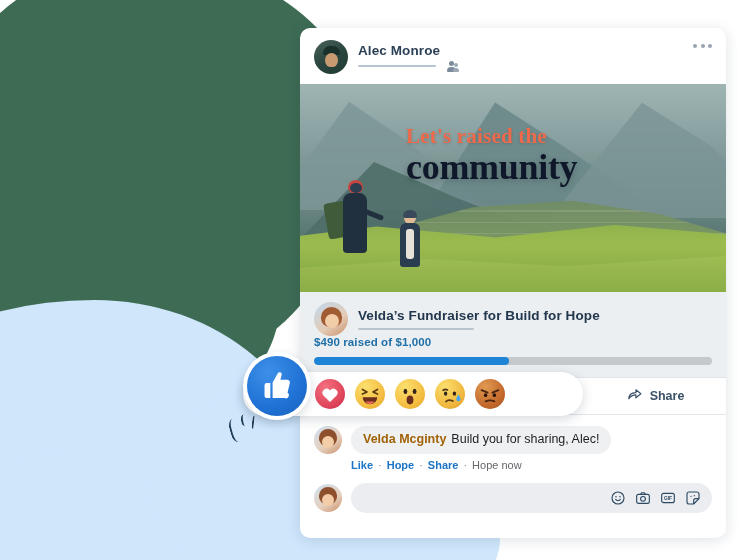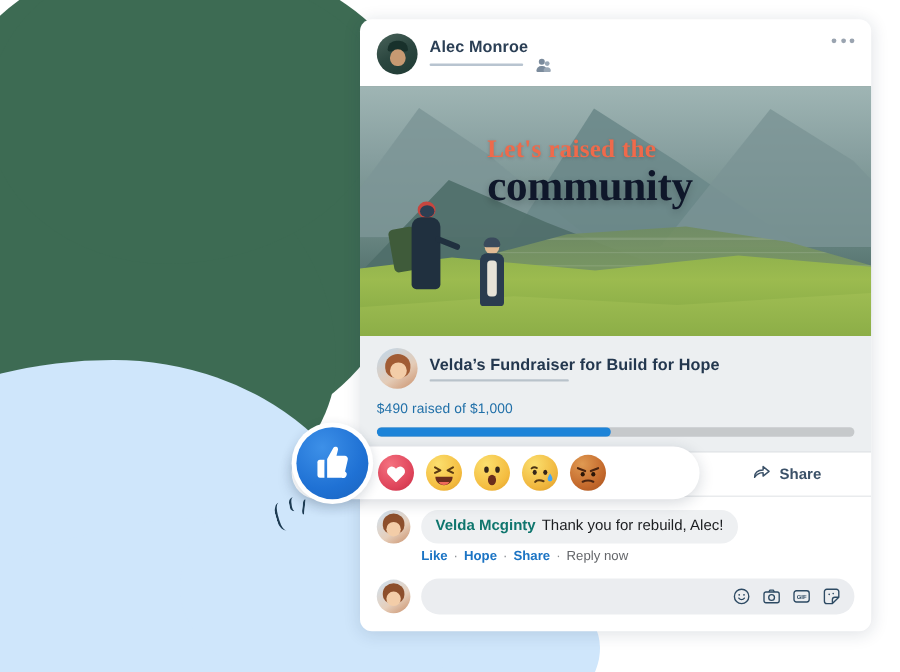--- a/index.html
+++ b/index.html
@@ -35,21 +35,21 @@
     position:absolute;left:-60px;top:430px;width:560px;height:200px;
     background:#cfe6fb;border-radius:46% 54% 30% 70% / 60% 55% 45% 40%;
   }
   .bg-blue3{
     position:absolute;left:150px;top:380px;width:260px;height:200px;
     background:#cfe6fb;border-radius:60% 40% 45% 55% / 55% 50% 50% 45%;
   }
 
   
   .card{
-    position:absolute;left:300px;top:16px;width:426px;height:510px;
+    position:absolute;left:300px;top:28px;width:426px;height:510px;
     background:#ffffff;border-radius:10px;
     box-shadow:0 2px 14px rgba(22,45,70,.14);
     overflow:hidden;
   }
 
   
   .post-header{display:flex;align-items:center;padding:12px 14px 10px 14px;position:relative;}
   .avatar{
     width:34px;height:34px;border-radius:50%;flex:0 0 34px;overflow:hidden;position:relative;
     background:#2f4f45;
@@ -121,21 +121,21 @@
   .fund-top{display:flex;align-items:center;}
   .fund-av{width:34px;height:34px;border-radius:50%;flex:0 0 34px;overflow:hidden;position:relative;
       background:linear-gradient(145deg,#bfd9ee 0%,#e4cbb6 60%,#c98f6a 100%);}
   .fund-av:before{content:"";position:absolute;left:7px;top:5px;width:21px;height:20px;
       background:#a15c34;border-radius:50% 50% 42% 42%;}
   .fund-av:after{content:"";position:absolute;left:11px;top:12px;width:14px;height:14px;
       background:#f3cda8;border-radius:50%;}
   .fund-txt{margin-left:10px;display:flex;flex-direction:column;gap:5px;}
   .fund-title{font-size:13.5px;font-weight:bold;color:#23374e;letter-spacing:.1px;}
   .fund-line{width:116px;height:2.5px;background:#b9c3cb;border-radius:2px;}
-  .raised{font-size:11.5px;font-weight:normal;color:#1f6fa8;margin-top:11px;letter-spacing:.1px;}
+  .raised{font-size:11.5px;font-weight:bold;color:#1f6fa8;letter-spacing:.1px;}
   .bar-wrap{margin-top:9px;height:8px;border-radius:5px;background:#c6c9cb;position:relative;overflow:hidden;}
   .bar-fill{position:absolute;left:0;top:0;bottom:0;background:#1d84d8;border-radius:5px;}
 
   
   .actions{display:flex;height:36px;border-bottom:1px solid #e4e6e9;}
   .act{flex:1;display:flex;align-items:center;justify-content:center;gap:7px;
        font-size:12.5px;font-weight:bold;color:#3b5168;cursor:pointer;}
   .act.on{background:#dcdfe2;}
   .ico{display:inline-block;}
 
@@ -143,21 +143,21 @@
   .cmt{display:flex;padding:11px 14px 6px 14px;}
   .cmt-av{width:28px;height:28px;border-radius:50%;flex:0 0 28px;overflow:hidden;position:relative;
       background:linear-gradient(145deg,#cfe3f4 0%,#e6cfbb 60%,#c98f6a 100%);}
   .cmt-av:before{content:"";position:absolute;left:5px;top:3px;width:18px;height:17px;
       background:#8d4f2c;border-radius:50% 50% 42% 42%;}
   .cmt-av:after{content:"";position:absolute;left:8px;top:10px;width:12px;height:12px;
       background:#f3cda8;border-radius:50%;}
   .cmt-body{margin-left:9px;flex:1;min-width:0;}
   .bubble{display:inline-block;background:#eef0f2;border-radius:14px;padding:6px 12px;
       font-size:12.5px;color:#1c1e21;line-height:1.25;}
-  .bubble b{color:#0f766e;font-weight:bold;margin-right:5px;}
+  .bubble b{color:#a16207;font-weight:bold;margin-right:5px;}
   .cmt-meta{margin-top:5px;font-size:11px;color:#65676b;display:flex;gap:5px;align-items:center;}
   .cmt-meta a{color:#1b74c4;font-weight:bold;text-decoration:none;cursor:pointer;}
   .cmt-meta s{text-decoration:none;color:#8a8d91;}
 
   
   .composer{display:flex;align-items:center;padding:6px 14px 14px 14px;}
   .comp-av{width:28px;height:28px;border-radius:50%;flex:0 0 28px;overflow:hidden;position:relative;
       background:linear-gradient(145deg,#cfe3f4 0%,#e6cfbb 60%,#c98f6a 100%);}
   .comp-av:before{content:"";position:absolute;left:5px;top:3px;width:18px;height:17px;
       background:#8d4f2c;border-radius:50% 50% 42% 42%;}
@@ -302,30 +302,30 @@
           </svg>
         </span>
         <span>Share</span>
       </div>
     </div>
 
     <div class="cmt">
       <div class="cmt-av"></div>
       <div class="cmt-body">
         <div class="bubble">
-          <b>Velda Mcginty</b><span>Thank you for rebuild, Alec!</span>
+          <b>Velda Mcginty</b><span>Build you for sharing, Alec!</span>
         </div>
         <div class="cmt-meta">
           <a>Like</a>
           <s>·</s>
           <a>Hope</a>
           <s>·</s>
           <a>Share</a>
           <s>·</s>
-          <span>Reply now</span>
+          <span>Hope now</span>
         </div>
       </div>
     </div>
 
     <div class="composer">
       <div class="comp-av"></div>
       <div class="comp-box">
         <span class="cbtn">
           <svg width="16" height="16" viewBox="0 0 24 24" fill="none" stroke="#2d4a63" stroke-width="1.7">
             <circle cx="12" cy="12" r="9"></circle>

